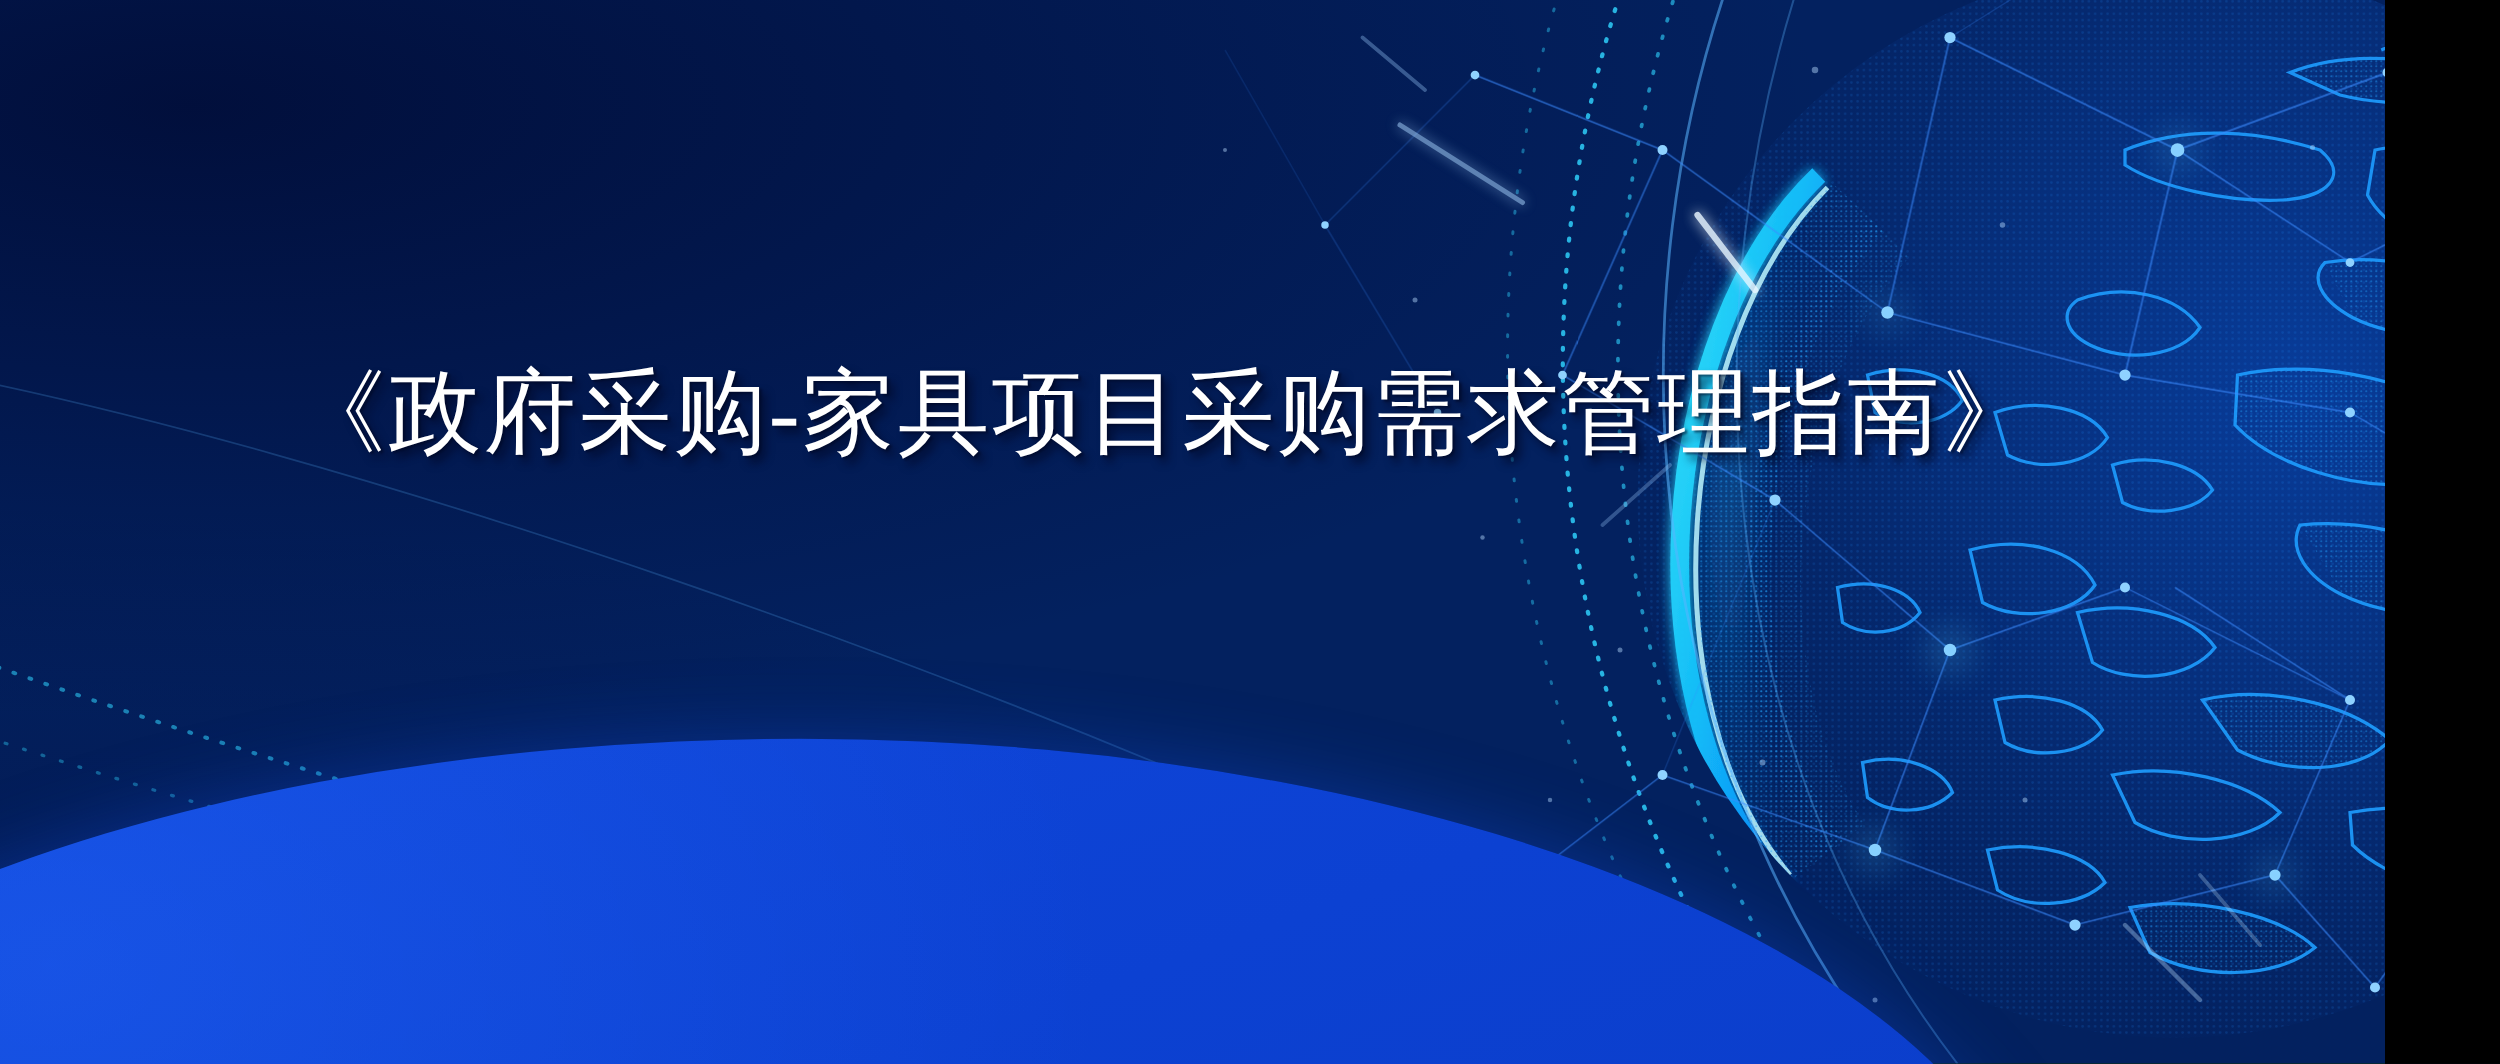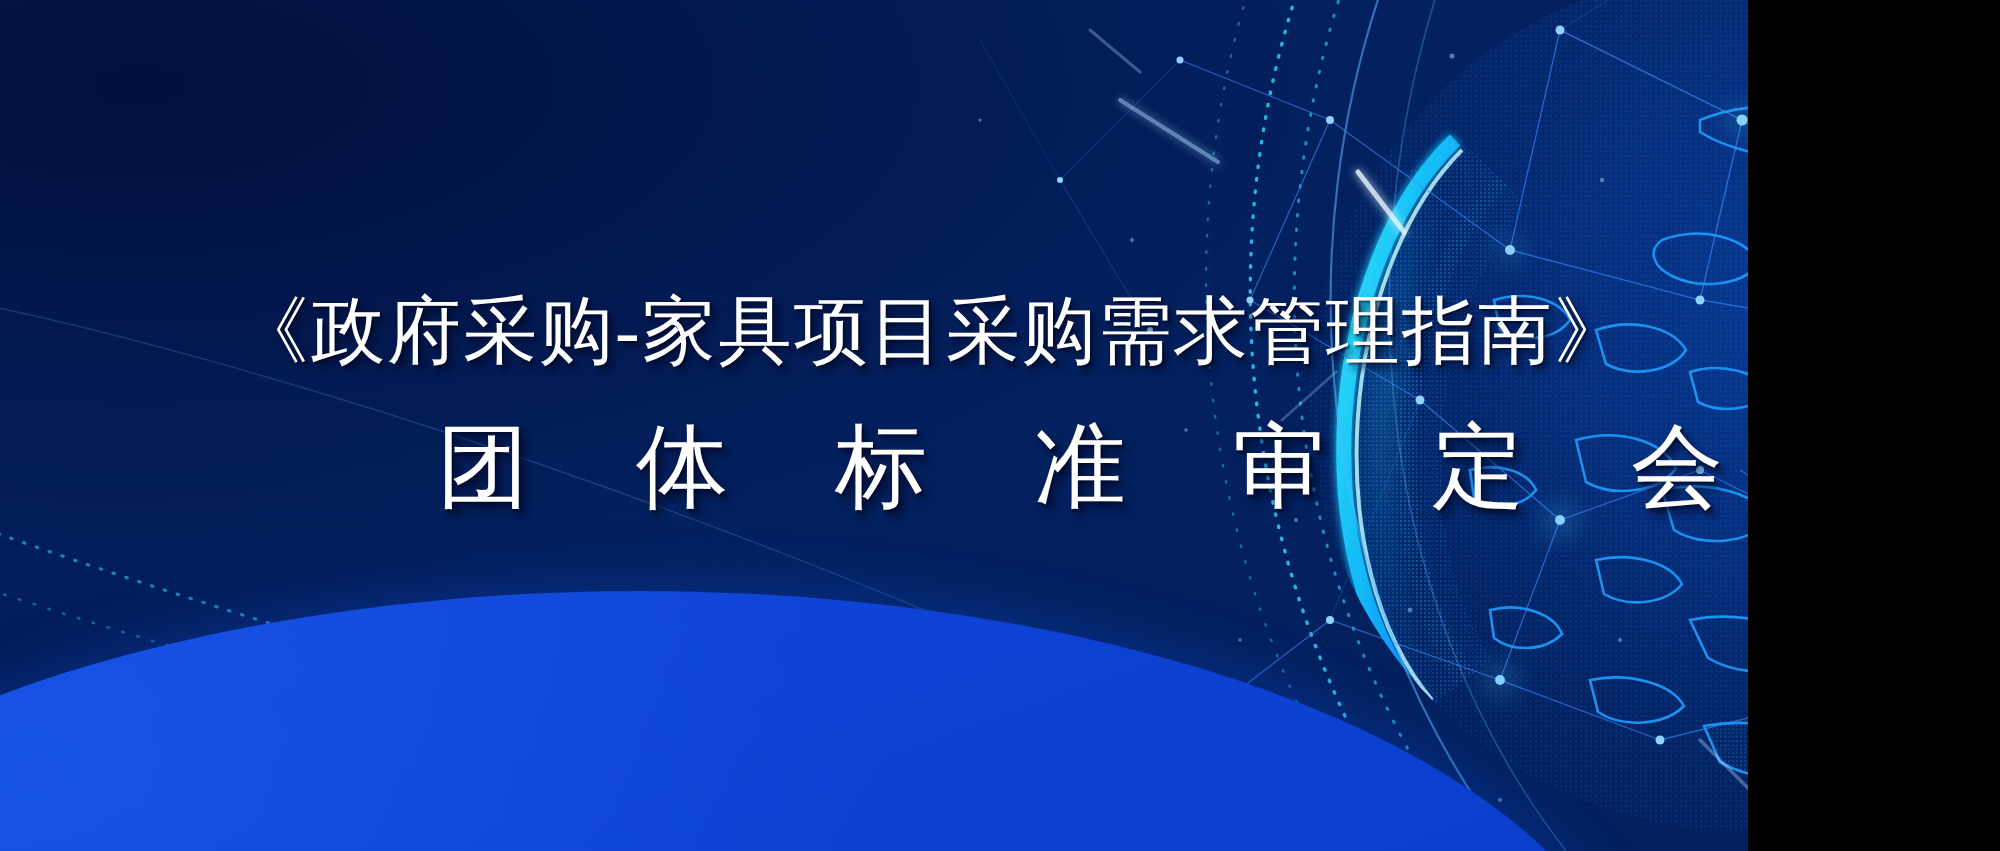--- a/index.html
+++ b/index.html
@@ -1,19 +1,19 @@
 <!DOCTYPE html>
 <html><head>
 <meta charset="utf-8">
 <title>Banner</title>
 <style>
   html,body{margin:0;padding:0;background:#000;}
   #stage{
     position:relative;
-    width:1748px;height:851px;
+    width:1908px;height:851px;
     overflow:hidden;
     font-family:"Liberation Serif","DejaVu Serif",serif;
     background:#14532d;
   }
 
   
   .bg-base{
     position:absolute;inset:0;
     background:
       radial-gradient(130% 110% at 74% 46%, #0b4ab8 0%, #0a3ea4 22%, #063580 46%, #03215f 72%, #021a52 100%),
@@ -265,16 +265,15 @@
       <circle cx="980" cy="120" r="1.6"></circle>
       <circle cx="1500" cy="800" r="2"></circle>
       <circle cx="1240" cy="640" r="1.8"></circle>
     </g>
   </svg>
 
   <div class="ellipse-bottom"></div>
 
   <div class="title-wrap">
     <div class="line1">《政府采购-家具项目采购需求管理指南》</div>
-    <div class="line2">团 体 标 准 审 定 会</div>
   </div>
 
 </div>
 
 </body></html>

